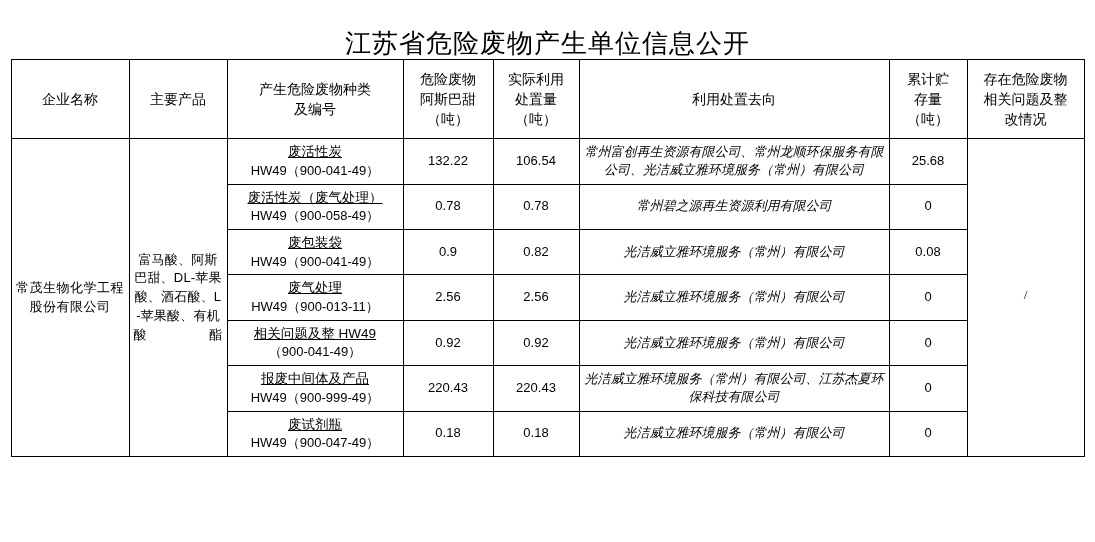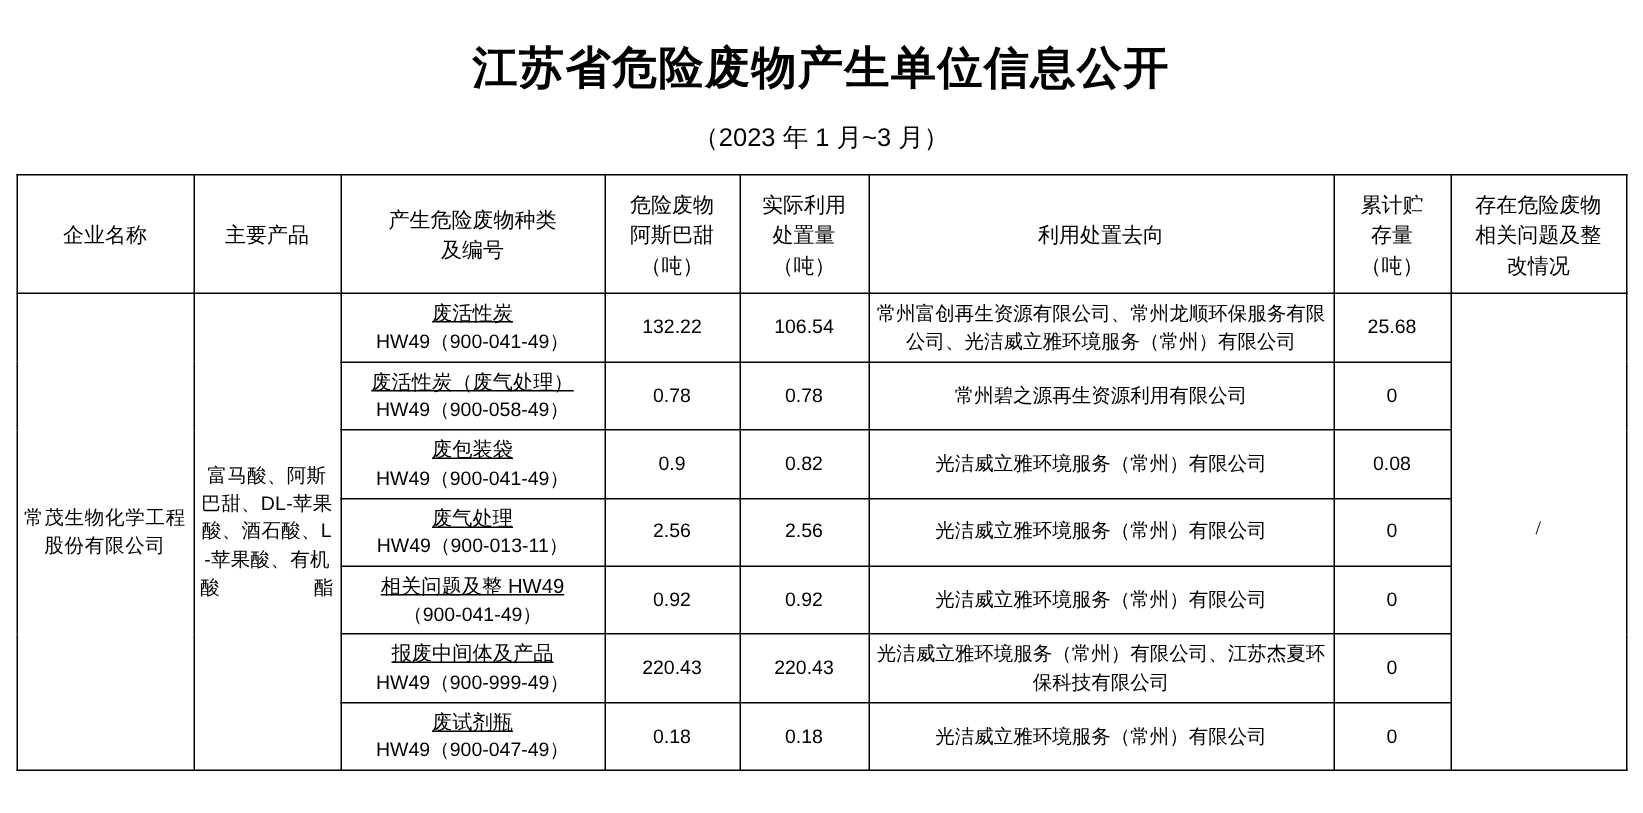--- a/index.html
+++ b/index.html
@@ -15,22 +15,22 @@
     overflow: hidden;
   }
   .page {
     position: relative;
     width: 1095px;
     height: 542px;
     box-sizing: border-box;
   }
   .doc-title {
     text-align: center;
-    font-size: 30px;
-    font-weight: bold;
+    font-size: 26px;
+    font-weight: normal;
     letter-spacing: 1px;
     margin-top: 28px;
     margin-bottom: 0;
     line-height: 1.2;
   }
   .doc-subtitle {
     text-align: center;
     font-size: 17px;
     margin-top: 18px;
     margin-bottom: 14px;
@@ -89,39 +89,39 @@
   }
   .waste-cell .code {
     display: block;
     font-size: 13px;
   }
   .dest-cell {
     font-size: 13.5px;
     line-height: 1.5;
     padding-left: 6px;
     padding-right: 6px;
+    font-style: italic;
   }
   .num-cell { font-size: 14px; }
   .issues-cell {
     font-size: 22px;
     color: #000;
     font-family: "Liberation Serif", serif;
   }
   .slash-mark {
     display: inline-block;
     transform: translateY(-2px);
   }
 </style>
 </head>
 <body>
 
 <div class="page">
 
   <div class="doc-title">江苏省危险废物产生单位信息公开</div>
-  <div class="doc-subtitle">（2023 年 1 月~3 月）</div>
 
   <table class="report">
     <colgroup>
       <col class="col-company">
       <col class="col-product">
       <col class="col-waste">
       <col class="col-generated">
       <col class="col-disposed">
       <col class="col-dest">
       <col class="col-stored">

